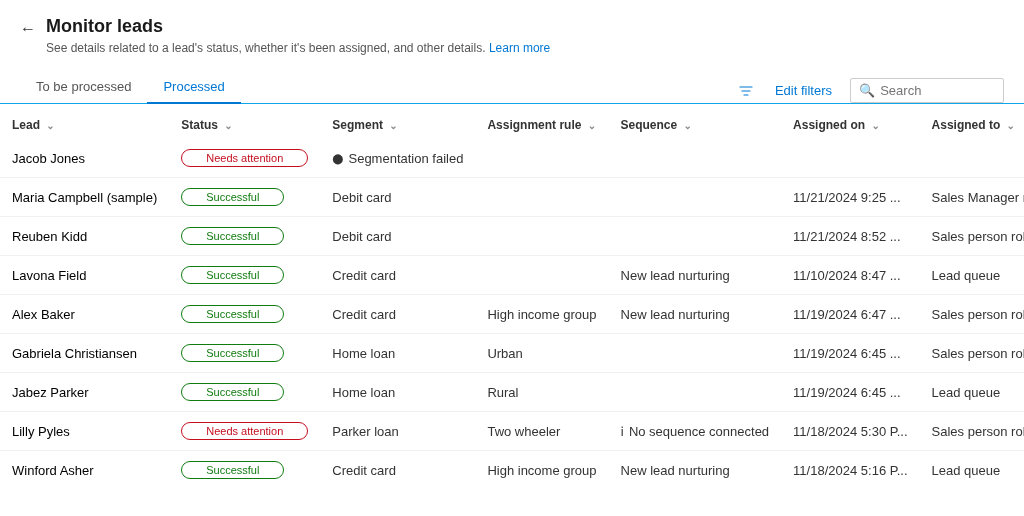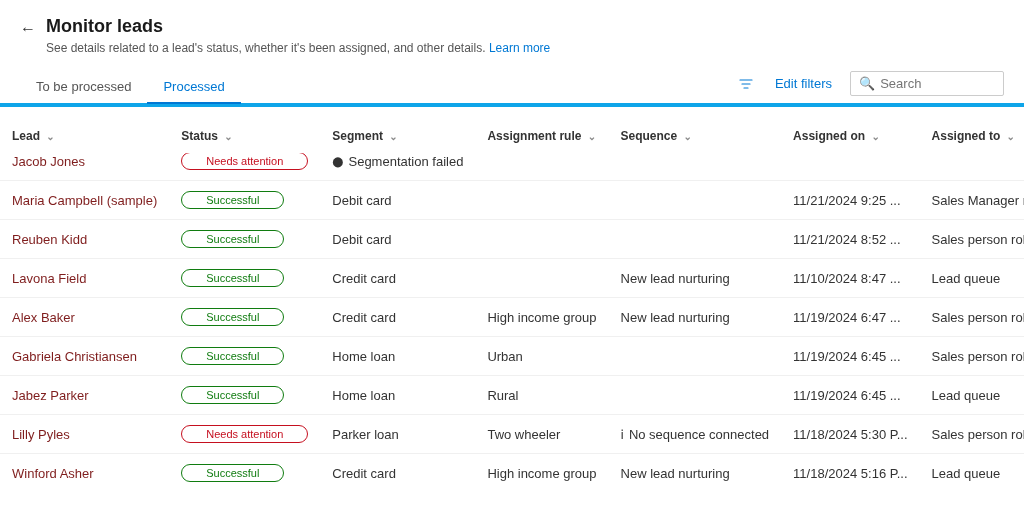--- a/index.html
+++ b/index.html
@@ -5,38 +5,38 @@
     * { box-sizing: border-box; margin: 0; padding: 0; }
     body { font-family: 'Segoe UI', Tahoma, Geneva, Verdana, sans-serif; font-size: 13px; color: #333; background: #fff; }
 
     .header { padding: 16px 20px 8px 20px; }
     .header-title-row { display: flex; align-items: center; gap: 10px; margin-bottom: 4px; }
     .back-arrow { color: #333; font-size: 16px; cursor: pointer; }
     .page-title { font-size: 18px; font-weight: 600; color: #1a1a1a; }
     .page-subtitle { font-size: 12px; color: #555; margin-left: 26px; }
     .page-subtitle a { color: #0078d4; text-decoration: none; }
 
-    .tabs-bar { display: flex; align-items: flex-start; justify-content: space-between; padding: 8px 20px 0 20px; border-bottom: 4px solid #0ea5e9; }
+    .tabs-bar { display: flex; align-items: flex-end; justify-content: space-between; padding: 8px 20px 0 20px; border-bottom: 1px solid #0ea5e9; }
     .tabs { display: flex; gap: 0; }
     .tab { padding: 8px 16px; font-size: 13px; cursor: pointer; color: #555; border-bottom: 2px solid transparent; margin-bottom: -1px; }
     .tab.active { color: #0078d4; border-bottom: 2px solid #0078d4; font-weight: 500; }
 
     .toolbar-right { display: flex; align-items: center; gap: 10px; }
     .edit-filters-btn { display: flex; align-items: center; gap: 22px; color: #0078d4; background: none; border: none; cursor: pointer; font-size: 13px; padding: 4px 8px; }
     .search-box { display: flex; align-items: center; border: 1px solid #ccc; border-radius: 2px; padding: 4px 8px; gap: 5px; width: 154px; }
     .search-box input { border: none; outline: none; font-size: 13px; color: #333; width: 100%; }
     .search-icon { color: #666; font-size: 13px; }
 
     .table-wrapper { overflow-x: auto; overflow-y: auto; max-height: 380px; position: relative; }
     table { width: 100%; border-collapse: collapse; }
-    thead th { position: sticky; top: 12px; background: #fff; padding: 10px 12px; text-align: left; font-weight: 600; font-size: 12px; color: #333; border-bottom: 1px solid #e0e0e0; white-space: nowrap; cursor: pointer; user-select: none; }
+    thead th { position: sticky; top: 4px; background: #fff; padding: 10px 12px; text-align: left; font-weight: 600; font-size: 12px; color: #333; border-bottom: 1px solid #e0e0e0; white-space: nowrap; cursor: pointer; user-select: none; }
     thead th .sort-icon { color: #888; font-size: 10px; margin-left: 3px; }
     tbody tr { border-bottom: 1px solid #f0f0f0; }
     tbody td { padding: 10px 12px; font-size: 13px; color: #333; white-space: nowrap; }
-    .lead-link { color: #7f1d1d; text-decoration: none; cursor: pointer; }
+    .lead-link { color: #000000; text-decoration: none; cursor: pointer; }
 
     .badge { display: inline-block; padding: 2px 24px; border-radius: 10px; font-size: 11px; font-weight: 400; }
     .badge-success { color: #107c10; border: 1px solid #107c10; background: #fff; }
     .badge-attention { color: #c50f1f; border: 1px solid #c50f1f; background: #fff; }
 
     .seg-failed { display: flex; align-items: center; gap: 5px; color: #333; }
     .seg-icon { color: #333; font-size: 13px; }
     .no-seq { display: flex; align-items: center; gap: 5px; color: #333; }
     .warn-icon { color: #333; font-size: 13px; }
 

